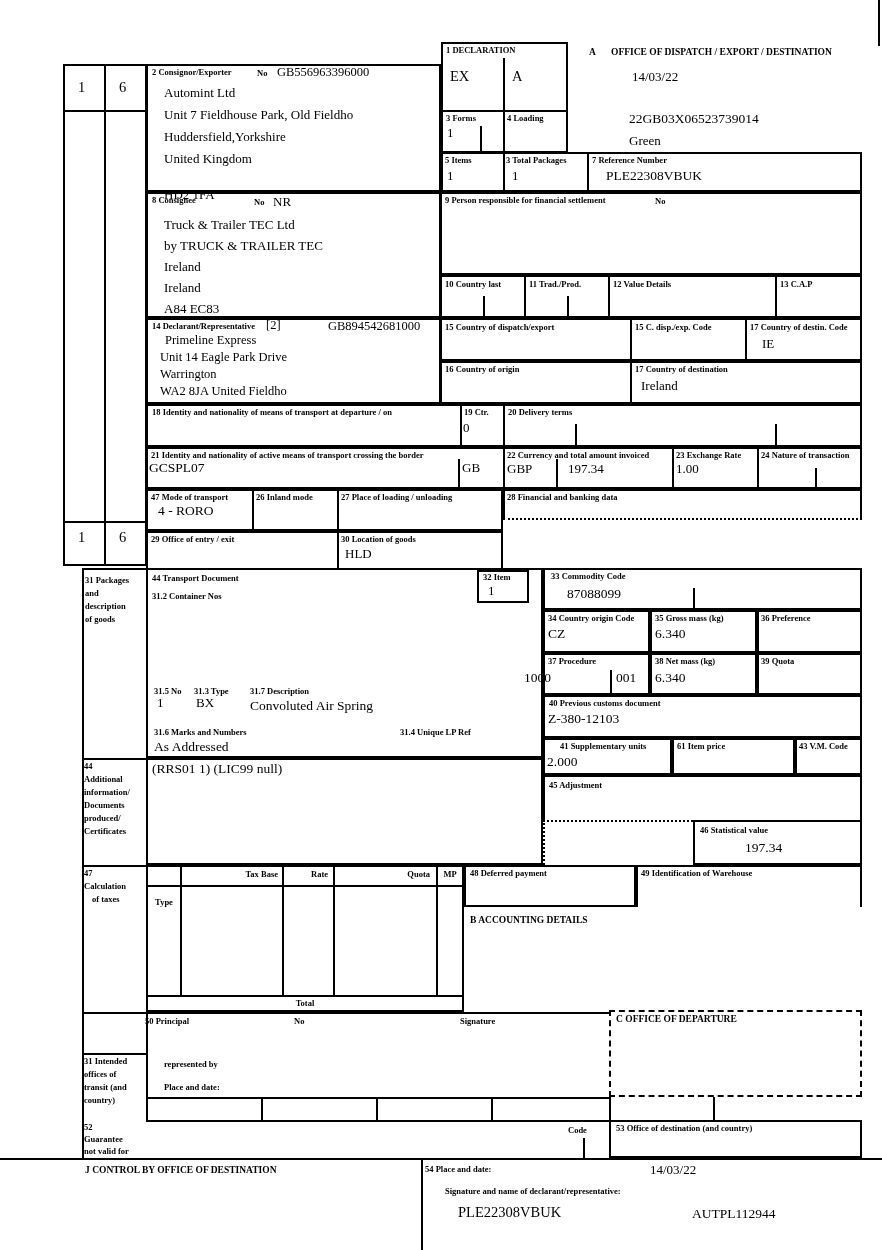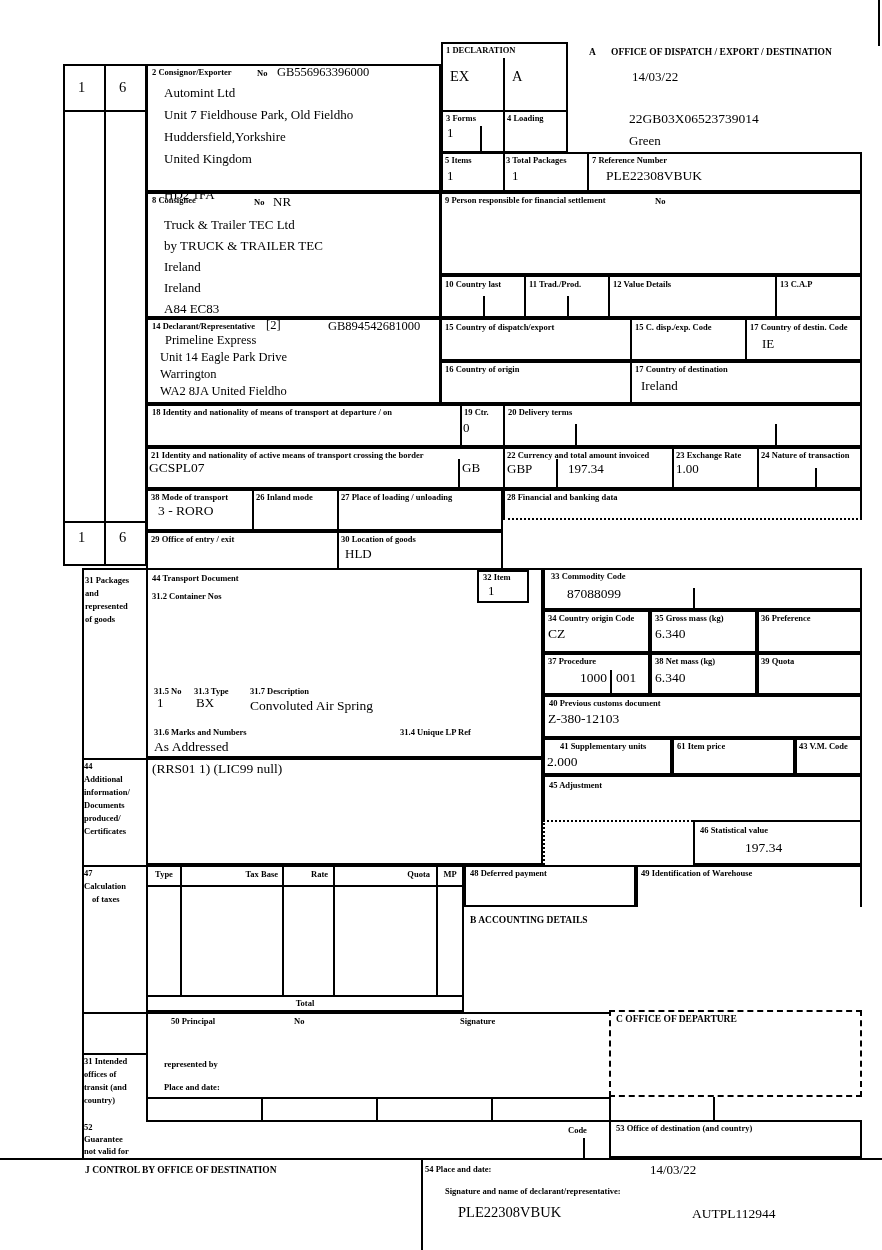--- a/index.html
+++ b/index.html
@@ -146,39 +146,39 @@
   <div class="vl" style="left:556px;top:459px;height:30px"></div>
   <div class="t v" style="left:568px;top:462px">197.34</div>
   <div class="t lb" style="left:676px;top:451px">23 Exchange Rate</div>
   <div class="t v" style="left:676px;top:462px">1.00</div>
   <div class="t lb" style="left:761px;top:451px">24 Nature of transaction</div>
   <div class="vl" style="left:815px;top:468px;height:20px"></div>
 
   <div class="bx" style="left:146px;top:489px;width:357px;height:42px"></div>
   <div class="vl" style="left:252px;top:489px;height:42px"></div>
   <div class="vl" style="left:337px;top:489px;height:42px"></div>
-  <div class="t lb" style="left:151px;top:493px">38 Mode of transport</div>
-  <div class="t vm" style="left:158px;top:504px">3 - RORO</div>
+  <div class="t lb" style="left:151px;top:493px">47 Mode of transport</div>
+  <div class="t vm" style="left:158px;top:504px">4 - RORO</div>
   <div class="t lb" style="left:256px;top:493px">26 Inland mode</div>
   <div class="t lb" style="left:341px;top:493px">27 Place of loading / unloading</div>
   <div class="bx" style="left:503px;top:489px;width:359px;height:31px;border-bottom:2px dotted #000"></div>
   <div class="t lb" style="left:507px;top:493px">28 Financial and banking data</div>
 
   <div class="bx" style="left:146px;top:531px;width:357px;height:39px"></div>
   <div class="vl" style="left:337px;top:531px;height:39px"></div>
   <div class="t lb" style="left:151px;top:535px">29 Office of entry / exit</div>
   <div class="t lb" style="left:341px;top:535px">30 Location of goods</div>
   <div class="t v" style="left:345px;top:547px">HLD</div>
 
   <div class="hl" style="left:82px;top:568px;width:780px"></div>
   <div class="vl" style="left:82px;top:568px;height:592px"></div>
 
   <div class="t lb" style="left:85px;top:576px">31 Packages</div>
   <div class="t lb" style="left:85px;top:589px">and</div>
-  <div class="t lb" style="left:85px;top:602px">represented</div>
+  <div class="t lb" style="left:85px;top:602px">description</div>
   <div class="t lb" style="left:85px;top:615px">of goods</div>
 
   <div class="bx" style="left:146px;top:568px;width:397px;height:190px"></div>
   <div class="t lb" style="left:152px;top:574px">44 Transport Document</div>
   <div class="t lb" style="left:152px;top:592px">31.2 Container Nos</div>
   <div class="t lb" style="left:154px;top:687px">31.5 No</div>
   <div class="t v" style="left:157px;top:696px">1</div>
   <div class="t lb" style="left:194px;top:687px">31.3 Type</div>
   <div class="t v" style="left:196px;top:696px">BX</div>
   <div class="t lb" style="left:250px;top:687px">31.7 Description</div>
@@ -202,21 +202,21 @@
   <div class="t lb" style="left:548px;top:614px">34 Country origin Code</div>
   <div class="t vm" style="left:548px;top:627px">CZ</div>
   <div class="t lb" style="left:655px;top:614px">35 Gross mass (kg)</div>
   <div class="t vm" style="left:655px;top:627px">6.340</div>
   <div class="t lb" style="left:761px;top:614px">36 Preference</div>
 
   <div class="bx" style="left:543px;top:653px;width:107px;height:42px"></div>
   <div class="bx" style="left:650px;top:653px;width:107px;height:42px"></div>
   <div class="bx" style="left:757px;top:653px;width:105px;height:42px"></div>
   <div class="t lb" style="left:548px;top:657px">37 Procedure</div>
-  <div class="t vm" style="left:580px;top:671px">1000</div>
+  <div class="t vm" style="left:524px;top:671px">1000</div>
   <div class="vl" style="left:610px;top:670px;height:25px"></div>
   <div class="t vm" style="left:616px;top:671px">001</div>
   <div class="t lb" style="left:655px;top:657px">38 Net mass (kg)</div>
   <div class="t vm" style="left:655px;top:671px">6.340</div>
   <div class="t lb" style="left:761px;top:657px">39 Quota</div>
 
   <div class="bx" style="left:543px;top:695px;width:319px;height:43px"></div>
   <div class="t lb" style="left:549px;top:699px">40 Previous customs document</div>
   <div class="t vm" style="left:548px;top:712px">Z-380-12103</div>
 
@@ -252,36 +252,36 @@
   <div class="t lb" style="left:84px;top:882px">Calculation</div>
   <div class="t lb" style="left:92px;top:895px">of taxes</div>
 
   <div class="bx" style="left:146px;top:865px;width:318px;height:147px"></div>
   <div class="hl" style="left:146px;top:885px;width:318px"></div>
   <div class="hl" style="left:146px;top:995px;width:318px"></div>
   <div class="vl" style="left:180px;top:865px;height:130px"></div>
   <div class="vl" style="left:282px;top:865px;height:130px"></div>
   <div class="vl" style="left:333px;top:865px;height:130px"></div>
   <div class="vl" style="left:436px;top:865px;height:130px"></div>
-  <div class="t lb ca" style="left:146px;top:870px;width:36px">Type</div>
+  <div class="t lb ca" style="left:146px;top:898px;width:36px">Type</div>
   <div class="t lb ra" style="left:182px;top:870px;width:96px">Tax Base</div>
   <div class="t lb ra" style="left:284px;top:870px;width:44px">Rate</div>
   <div class="t lb ra" style="left:336px;top:870px;width:94px">Quota</div>
   <div class="t lb ca" style="left:436px;top:870px;width:28px">MP</div>
   <div class="t lb ca" style="left:146px;top:999px;width:318px">Total</div>
 
   <div class="bx" style="left:464px;top:865px;width:172px;height:42px"></div>
   <div class="t lb" style="left:470px;top:869px">48 Deferred payment</div>
   <div class="bx" style="left:636px;top:865px;width:226px;height:42px;border-bottom:none"></div>
   <div class="t lb" style="left:641px;top:869px">49 Identification of Warehouse</div>
   <div class="t lb2" style="left:470px;top:916px">B ACCOUNTING DETAILS</div>
 
   <div class="hl" style="left:82px;top:1012px;width:527px"></div>
   <div class="vl" style="left:146px;top:1012px;height:108px"></div>
-  <div class="t lb" style="left:171px;top:1017px">50 Principal</div>
+  <div class="t lb" style="left:145px;top:1017px">50 Principal</div>
   <div class="t lb" style="left:294px;top:1017px">No</div>
   <div class="t lb" style="left:460px;top:1017px">Signature</div>
   <div class="t lb" style="left:164px;top:1060px">represented by</div>
   <div class="t lb" style="left:164px;top:1083px">Place and date:</div>
 
   <div class="dash" style="left:609px;top:1010px;width:253px;height:87px"></div>
   <div class="t lb2" style="left:616px;top:1015px">C OFFICE OF DEPARTURE</div>
 
   <div class="hl" style="left:82px;top:1053px;width:66px"></div>
   <div class="t lb" style="left:84px;top:1057px">31 Intended</div>

